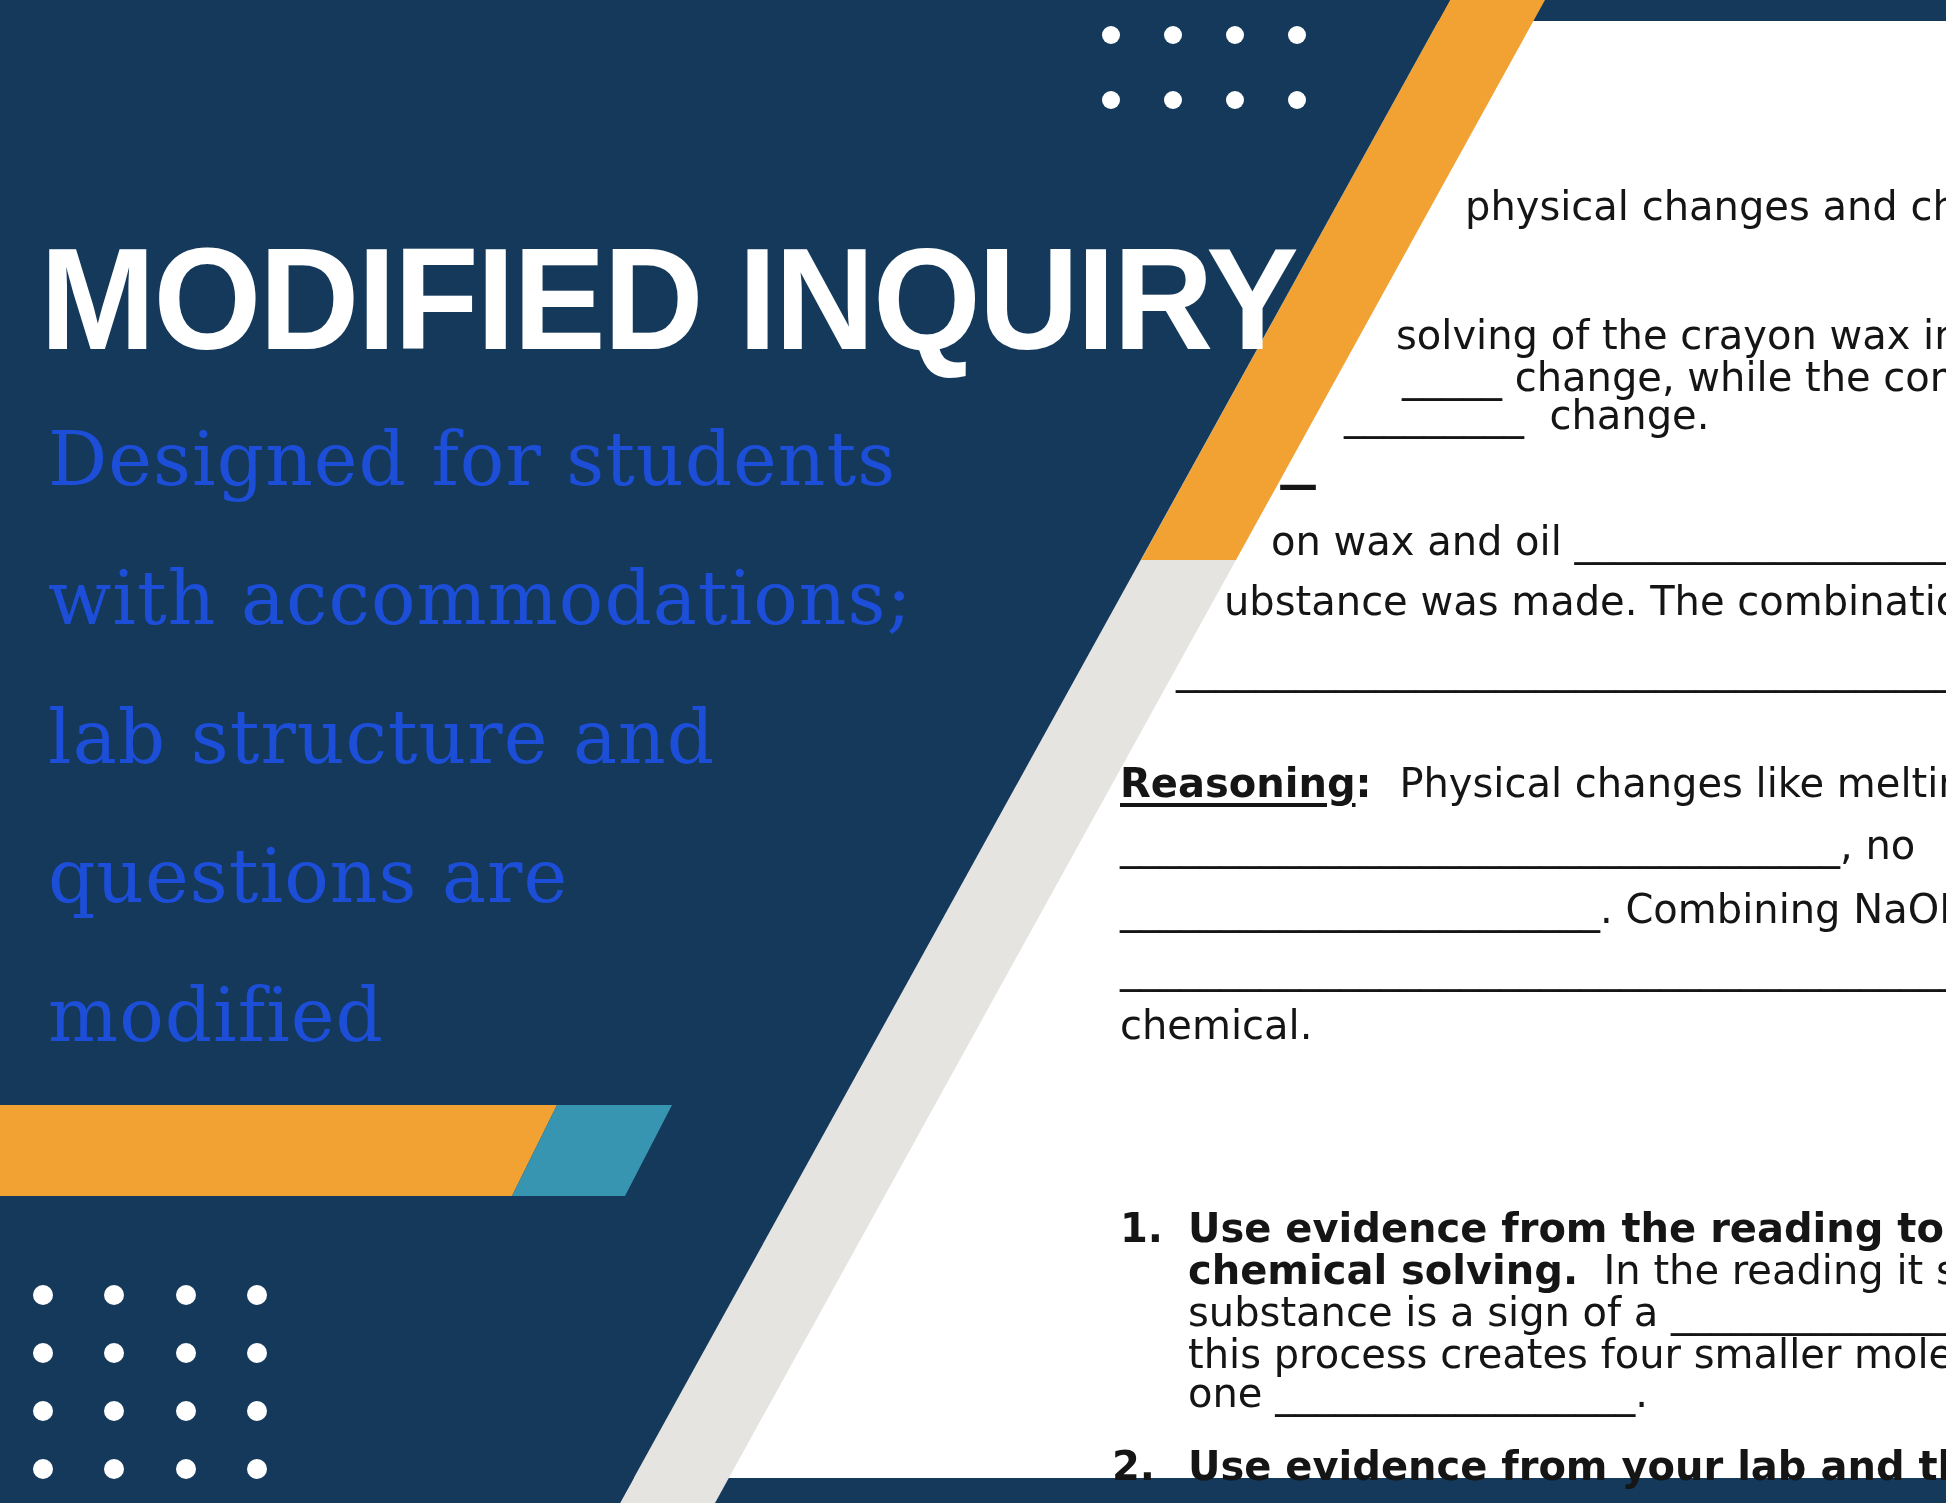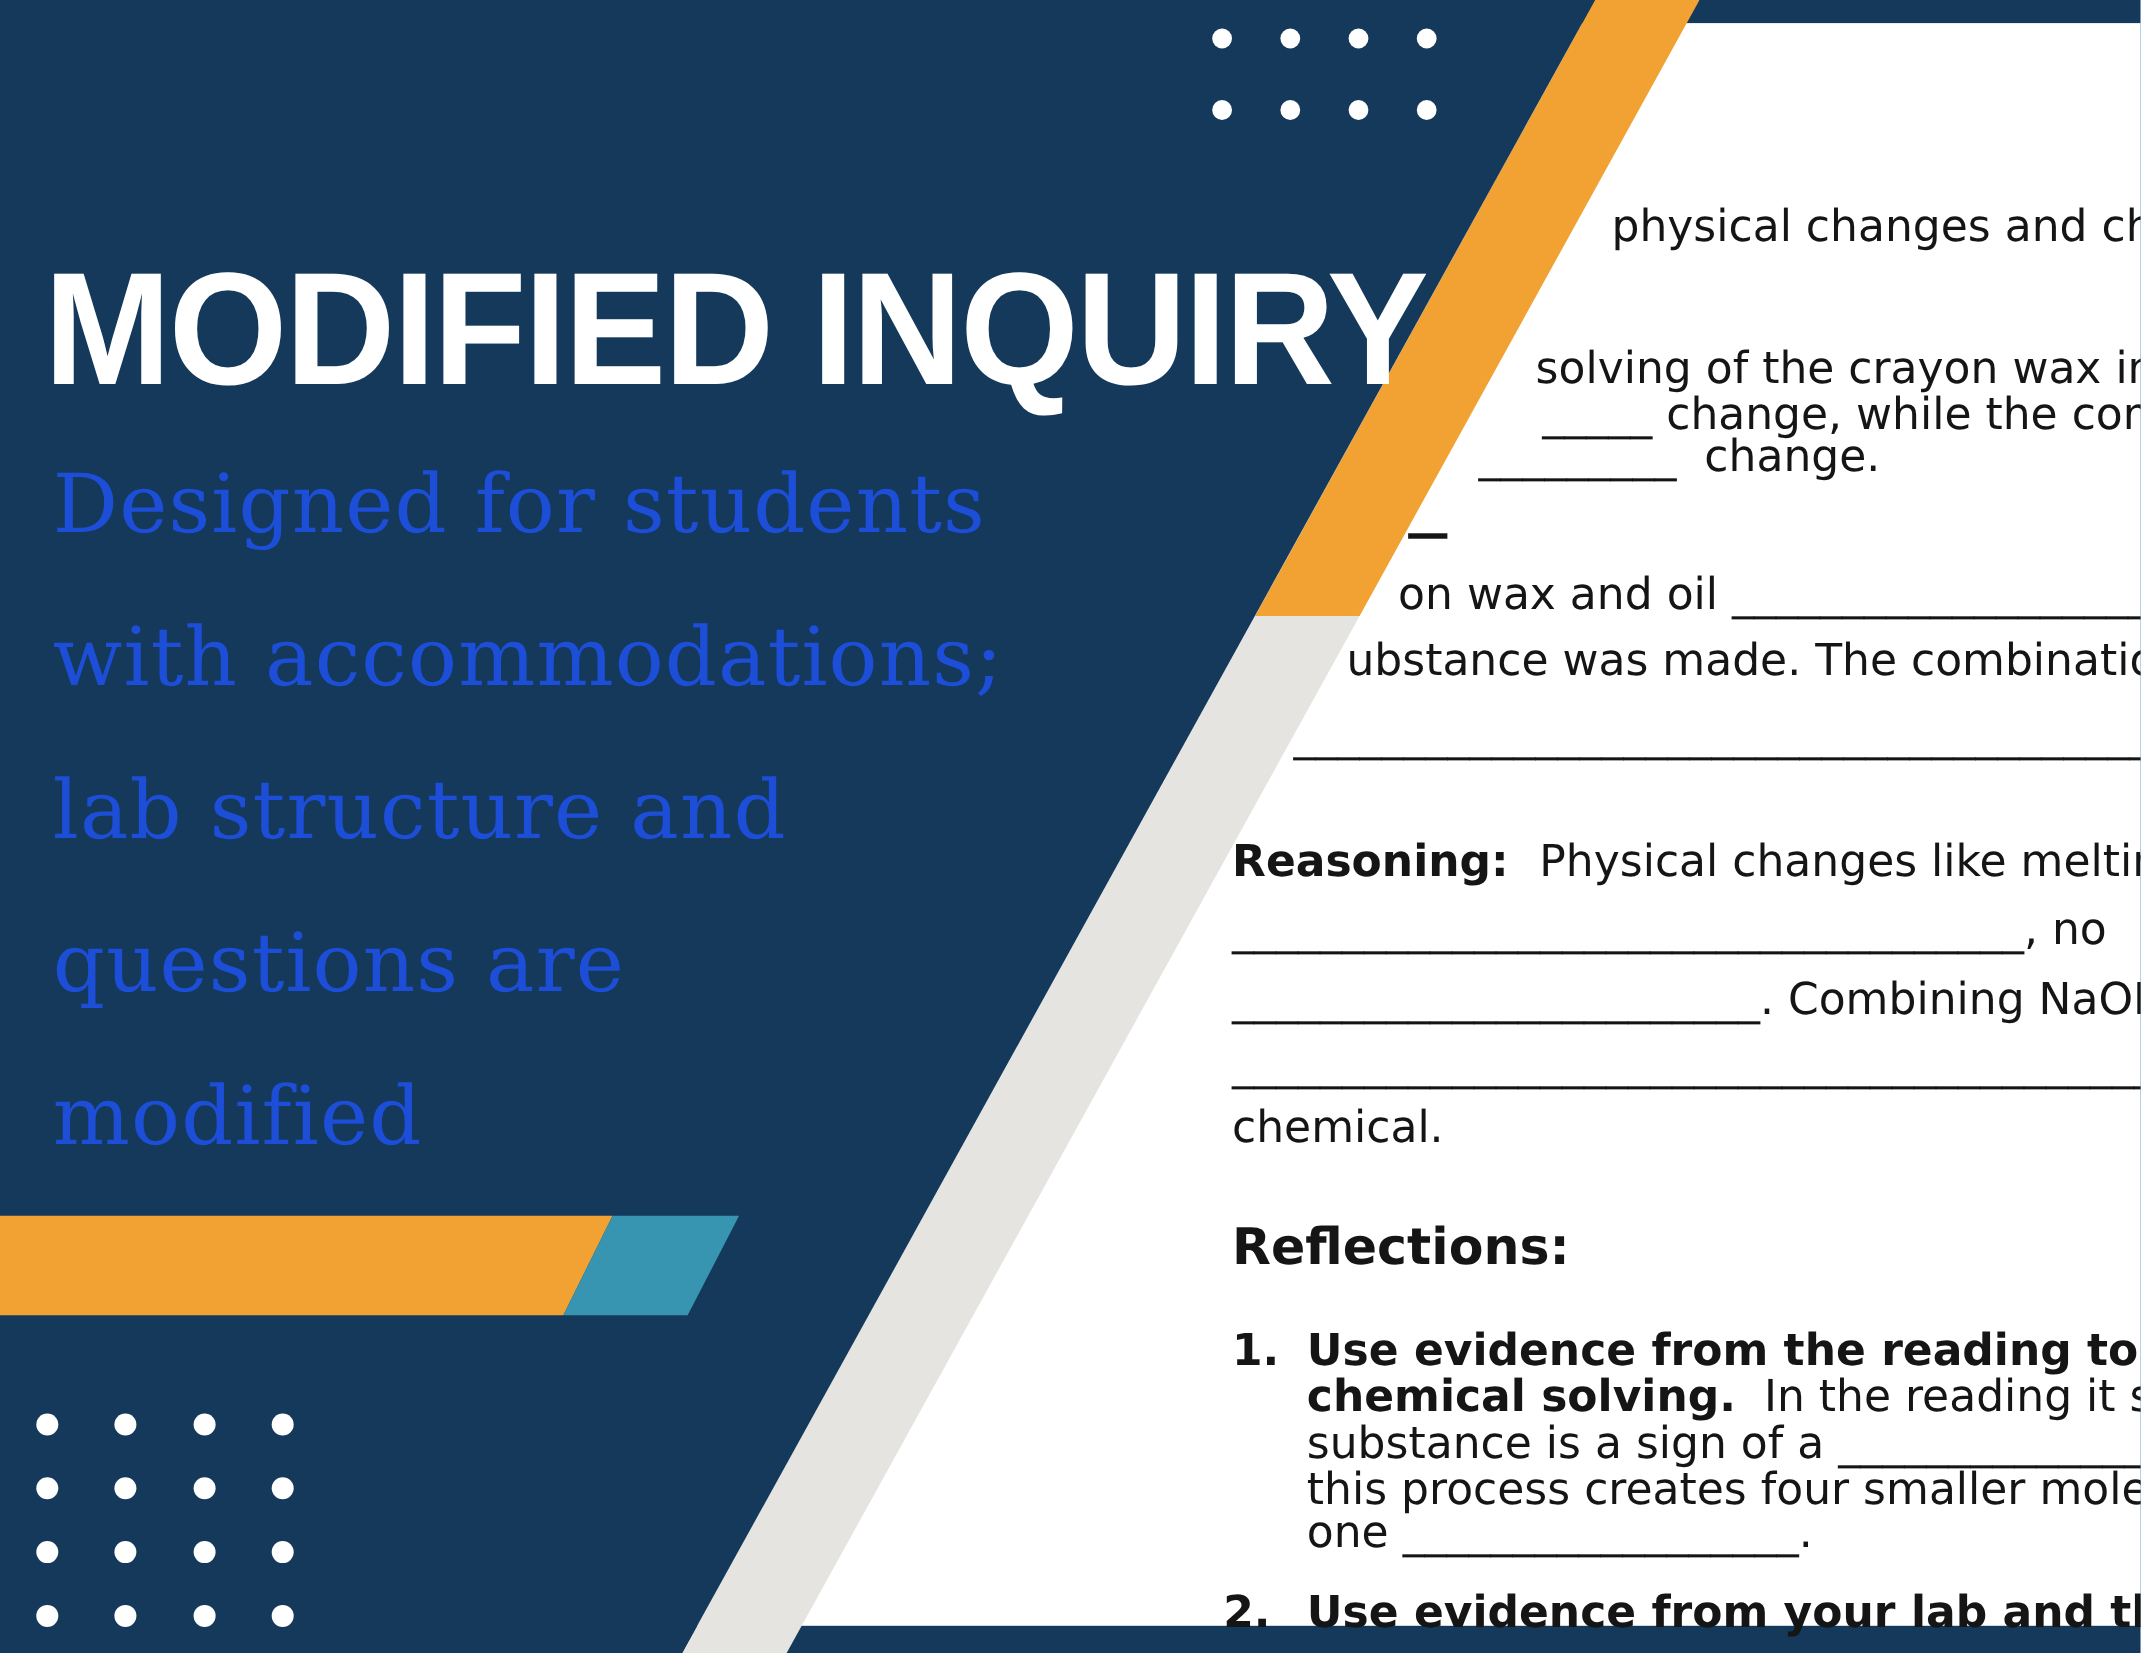--- a/index.html
+++ b/index.html
@@ -16,21 +16,21 @@
   .bar-bottom{left:560px;top:1478px;width:1386px;height:25px;background:var(--navy,#14395b);}
 
   
   #doc-layer{z-index:3;}
   .doc-line{
     position:absolute;white-space:pre;color:var(--ink,#151515);
     font-size:40px;line-height:1.18;letter-spacing:0;
     font-family:"DejaVu Sans",sans-serif;
   }
   .doc-line .b{font-weight:bold;}
-  .doc-line .u{text-underline-offset:6px;}
+  .doc-line .u{text-decoration:underline;text-underline-offset:6px;}
 
   
   .stripe-gray{z-index:4;background:var(--gray,#e5e4e1);
     clip-path:polygon(1141px 560px,1236px 560px,715px 1503px,620px 1503px);}
   .stripe-orange{z-index:5;background:var(--orange,#f2a233);
     clip-path:polygon(1450px 0,1545px 0,1236px 560px,1141px 560px);}
   .panel-navy{z-index:6;background:var(--navy,#14395b);
     clip-path:polygon(0 0,1450px 0,620px 1503px,0 1503px);}
 
   
@@ -66,21 +66,20 @@
     <div class="doc-line" style="left: 1330px; top: 392px; margin-left: 14px;"><span>_________  change.</span></div>
     <div class="doc-line" style="left: 1278px; top: 462px;"><span class="b">—</span></div>
     <div class="doc-line" style="left: 1271px; top: 518px;"><span>on wax and oil ____________________</span></div>
     <div class="doc-line" style="left: 1224px; top: 578px;"><span>ubstance was made. The combination of NaOH</span></div>
     <div class="doc-line" style="left: 1176px; top: 646px;"><span>________________________________________</span></div>
     <div class="doc-line" style="left: 1120px; top: 760px;"><span class="b u">Reasoning</span><span class="b">:  </span><span>Physical changes like melting only change</span></div>
     <div class="doc-line" style="left: 1120px; top: 822px;"><span>____________________________________, no</span></div>
     <div class="doc-line" style="left: 1120px; top: 886px;"><span>________________________. Combining NaOH and</span></div>
     <div class="doc-line" style="left: 1120px; top: 945px;"><span>__________________________________________</span></div>
     <div class="doc-line" style="left: 1120px; top: 1002px;"><span>chemical.</span></div>
-    <div class="doc-line" style="left: 1120px; top: 1106px; font-size: 46px;"><span class="b">Reflections:</span></div>
     <div class="doc-line" style="left: 1120px; top: 1205px;"><span class="b">1.</span></div>
     <div class="doc-line" style="left: 1188px; top: 1205px;"><span class="b">Use evidence from the reading to explain</span></div>
     <div class="doc-line" style="left: 1188px; top: 1247px;"><span class="b">chemical solving.</span><span>  In the reading it states that</span></div>
     <div class="doc-line" style="left: 1188px; top: 1289px;"><span>substance is a sign of a __________________</span></div>
     <div class="doc-line" style="left: 1188px; top: 1331px;"><span>this process creates four smaller molecules; </span></div>
     <div class="doc-line" style="left: 1188px; top: 1370px; text-align: center;"><span>one __________________.</span></div>
     <div class="doc-line" style="left: 1112px; top: 1443px;"><span class="b">2.</span></div>
     <div class="doc-line" style="left: 1188px; top: 1443px;"><span class="b">Use evidence from your lab and the reading</span></div>
   </div>
 

